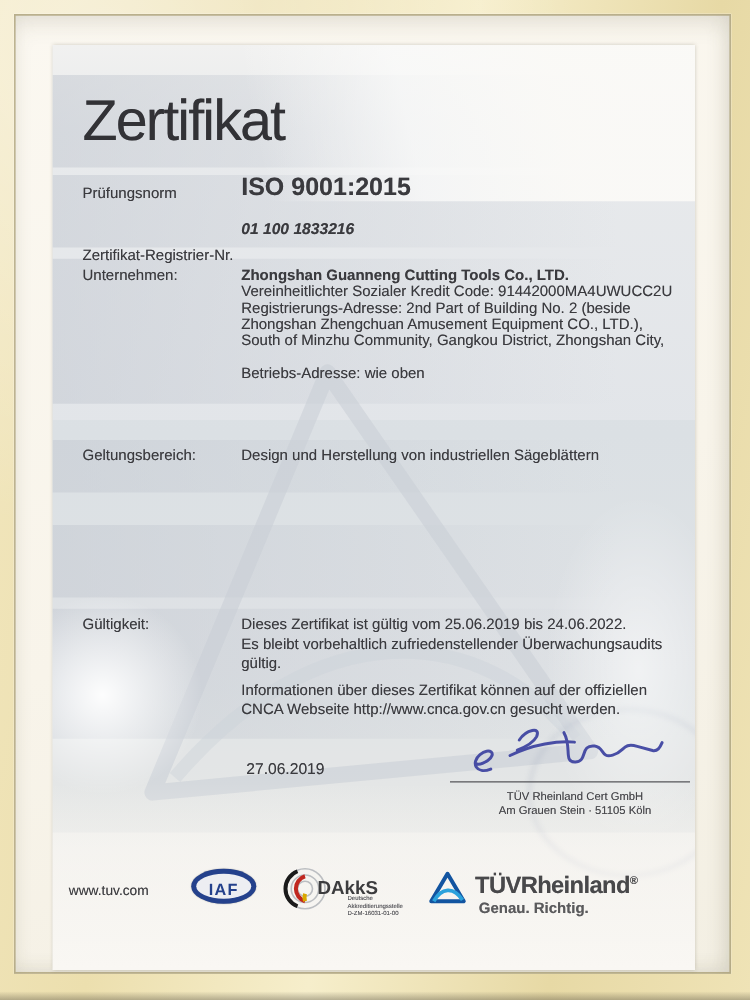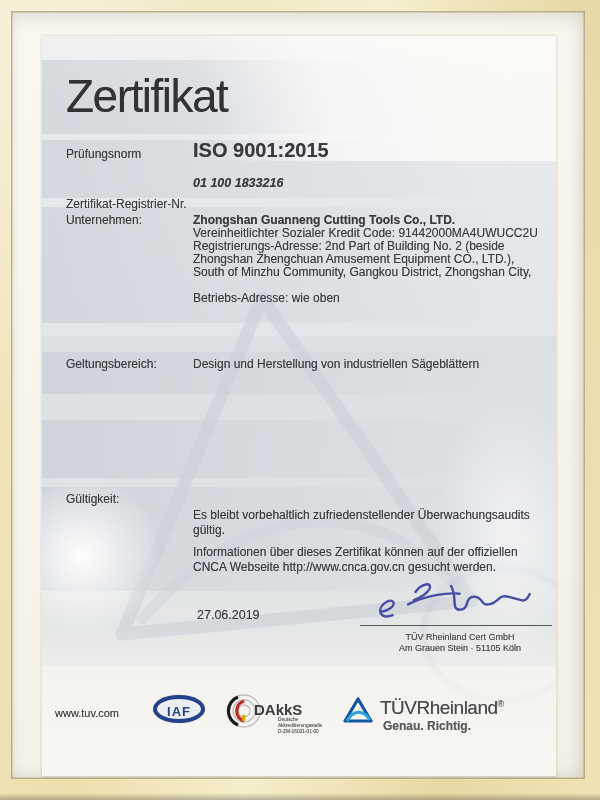--- a/index.html
+++ b/index.html
@@ -48,21 +48,21 @@
   .issuer{left:322px;top:596px;width:192px;text-align:center;font-size:9px;line-height:11px;color:#47474b;}
   
   .website{left:13px;top:671px;font-size:11px;color:#3d3d40;}
   .iaf{position:absolute;left:111px;top:659px;width:52px;height:28px;border-radius:50%;
        background:#24418c;box-shadow:0 0 1px rgba(0,0,0,.4);}
   .iaf .inner{position:absolute;inset:4px;border-radius:50%;background:#edeef2;
        display:flex;align-items:flex-end;justify-content:center;}
   .iaf .inner span{font-size:13px;font-weight:bold;color:#24418c;letter-spacing:1px;}
   .dakks{position:absolute;left:172px;top:657px;width:132px;height:52px;}
   .tuv-tri{position:absolute;left:301px;top:660px;}
-  .brand{left:338px;top:662px;font-size:19px;font-weight:normal;color:#48484a;letter-spacing:-.5px;}
+  .brand{left:338px;top:662px;font-size:19px;font-weight:bold;color:#48484a;letter-spacing:-.5px;}
   .brand sup{font-size:9px;letter-spacing:0;}
   .tagline{left:341px;top:684px;font-size:12px;font-weight:bold;color:#5a5a5c;}
 </style>
 </head>
 <body>
 
 <div class="scene">
   <div class="frame"></div>
   <div class="mat"></div>
 
@@ -100,20 +100,21 @@
     <div class="t val" style="top:204px;">Registrierungs-Adresse: 2nd Part of Building No. 2 (beside</div>
     <div class="t val" style="top:217px;">Zhongshan Zhengchuan Amusement Equipment CO., LTD.),</div>
     <div class="t val" style="top:230px;">South of Minzhu Community, Gangkou District, Zhongshan City,</div>
     <div class="t val" style="top:256px;">Betriebs-Adresse: wie oben</div>
 
     <div class="t lbl" style="top:322px;">Geltungsbereich:</div>
     <div class="t val" style="top:322px;">Design und Herstellung von industriellen Sägeblättern</div>
 
 
     <div class="t lbl" style="top:457px;">Gültigkeit:</div>
+    <div class="t val" style="top:457px;">Dieses Zertifikat ist gültig vom 25.06.2019 bis 24.06.2022.</div>
     <div class="t val" style="top:472.5px;">Es bleibt vorbehaltlich zufriedenstellender Überwachungsaudits</div>
     <div class="t val" style="top:488px;">gültig.</div>
 
     <div class="t val" style="top:509px;line-height:15px;">Informationen über dieses Zertifikat können auf der offiziellen</div>
     <div class="t val" style="top:524px;line-height:15px;">CNCA Webseite http://www.cnca.gov.cn gesucht werden.</div>
 
     <div class="t" style="left:155px;top:573px;font-size:12.5px;">27.06.2019</div>
     <svg style="position:absolute;left:322px;top:540px;transform:rotate(-3deg);" width="180" height="52" viewBox="0 0 180 52">
       <g fill="none" stroke="#383e9e" stroke-width="2.4" stroke-linecap="round" opacity="0.9">
         <path d="M28,36 C16,40 12,30 20,24 C28,18 34,24 26,29 C22,31.5 18,32 16,31"></path>

